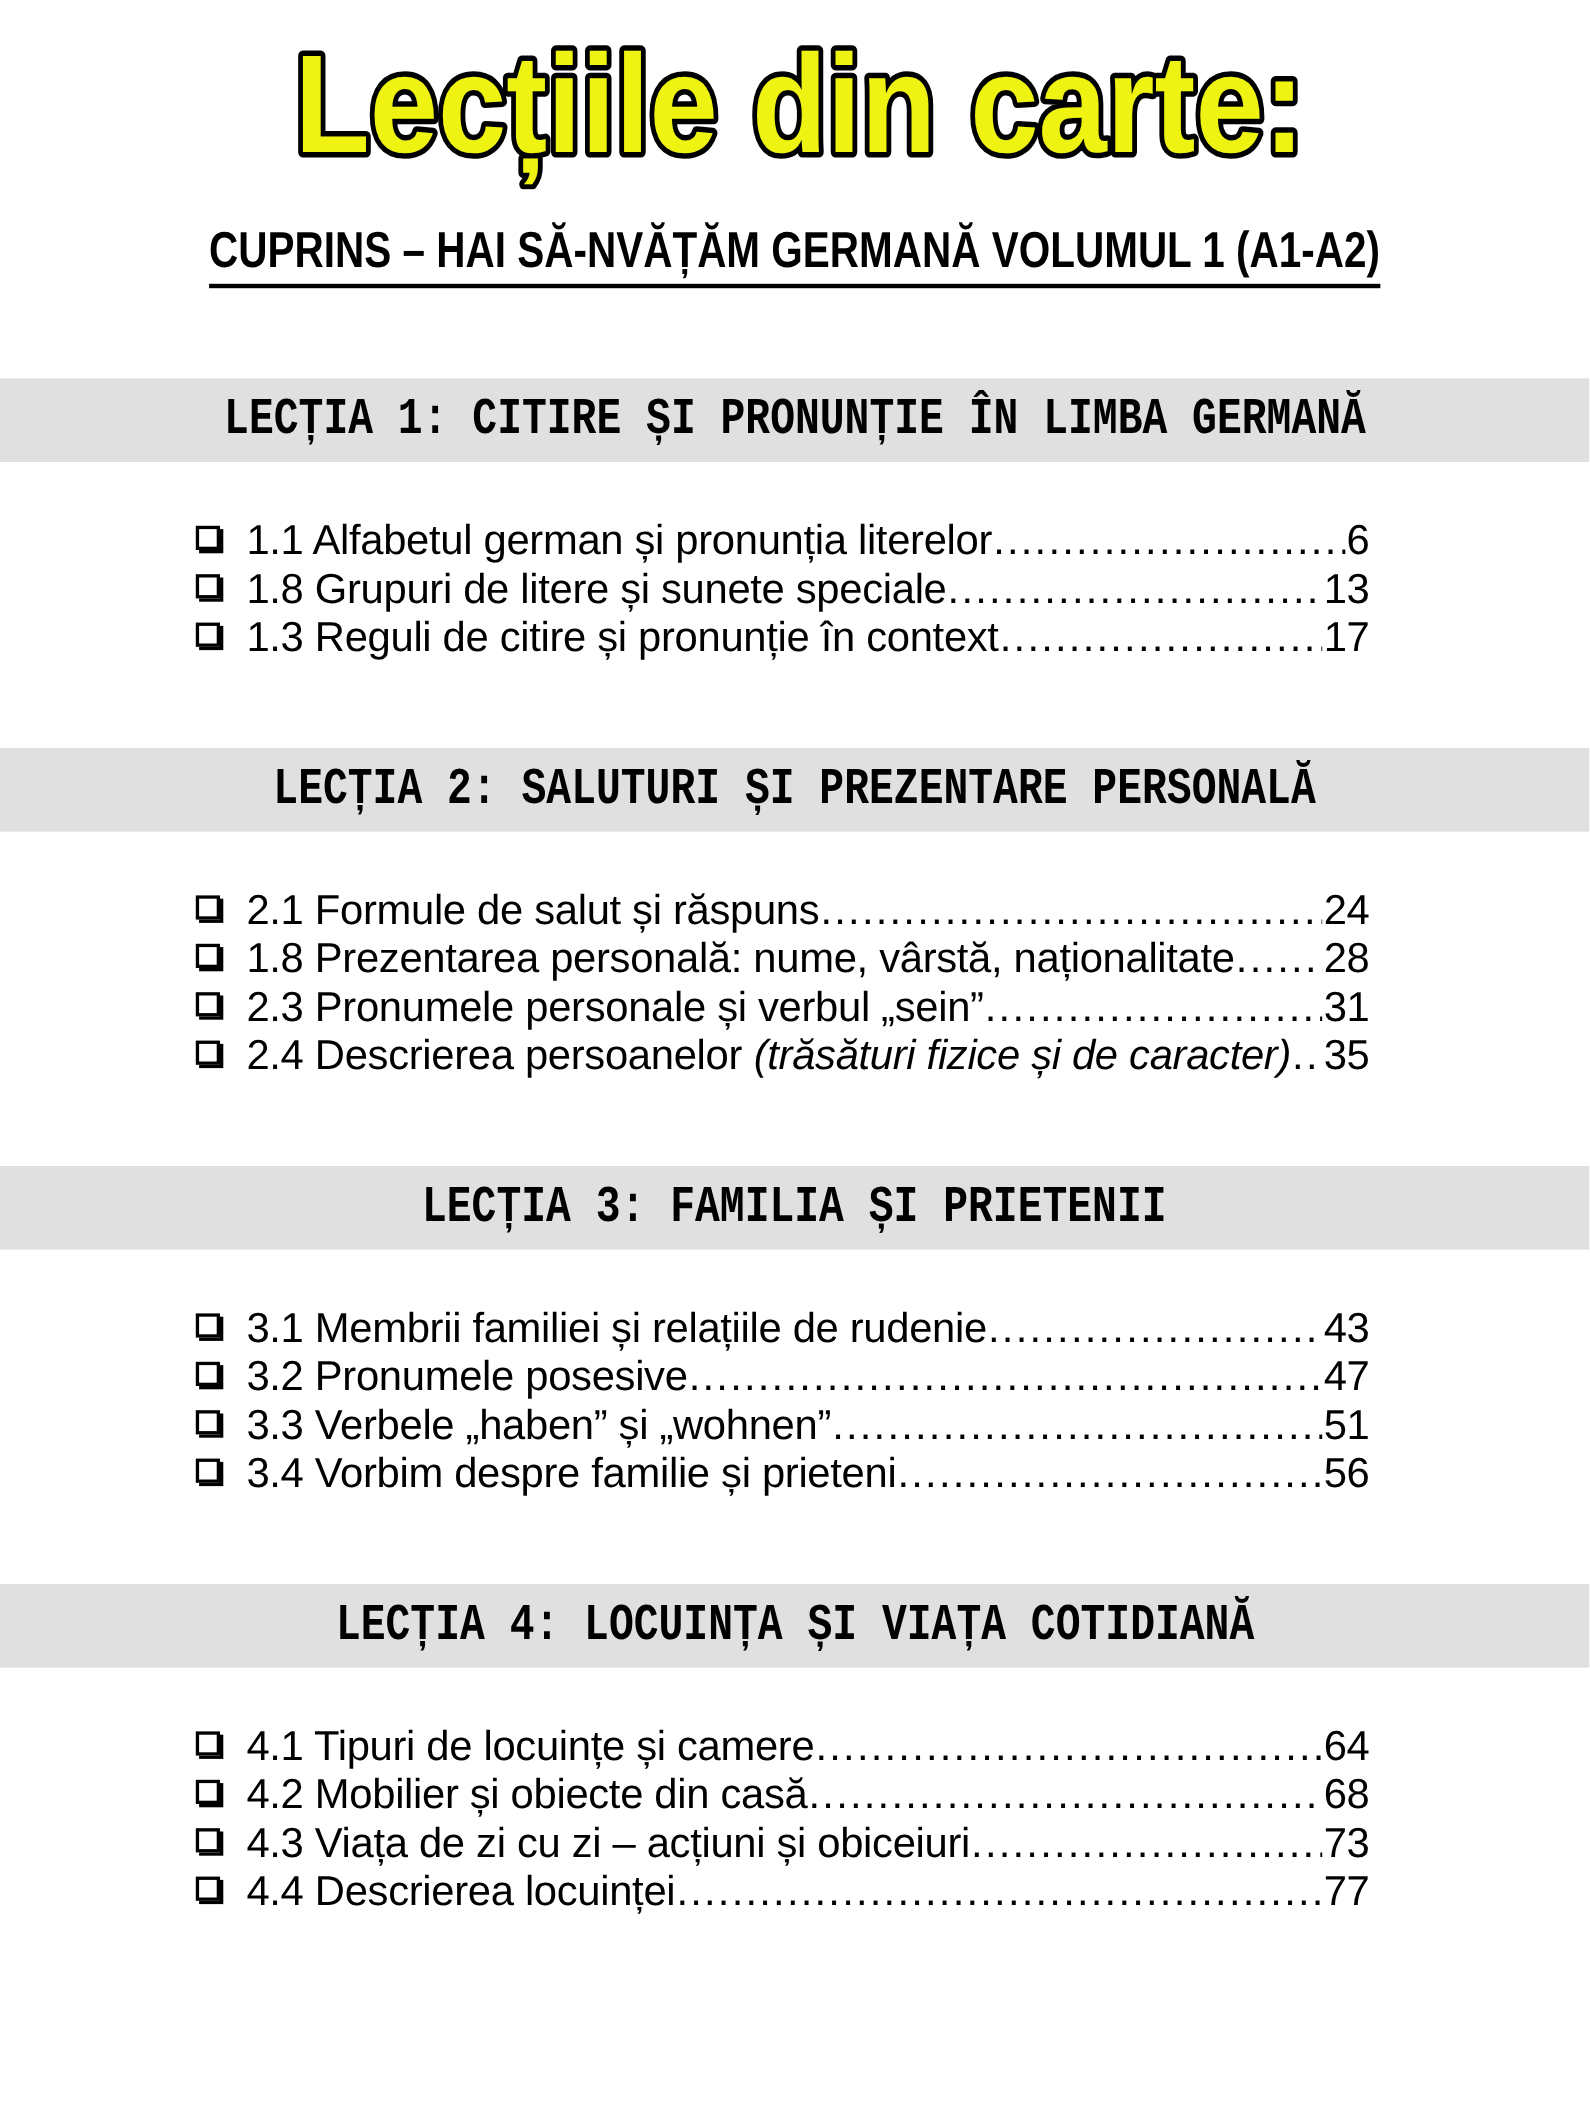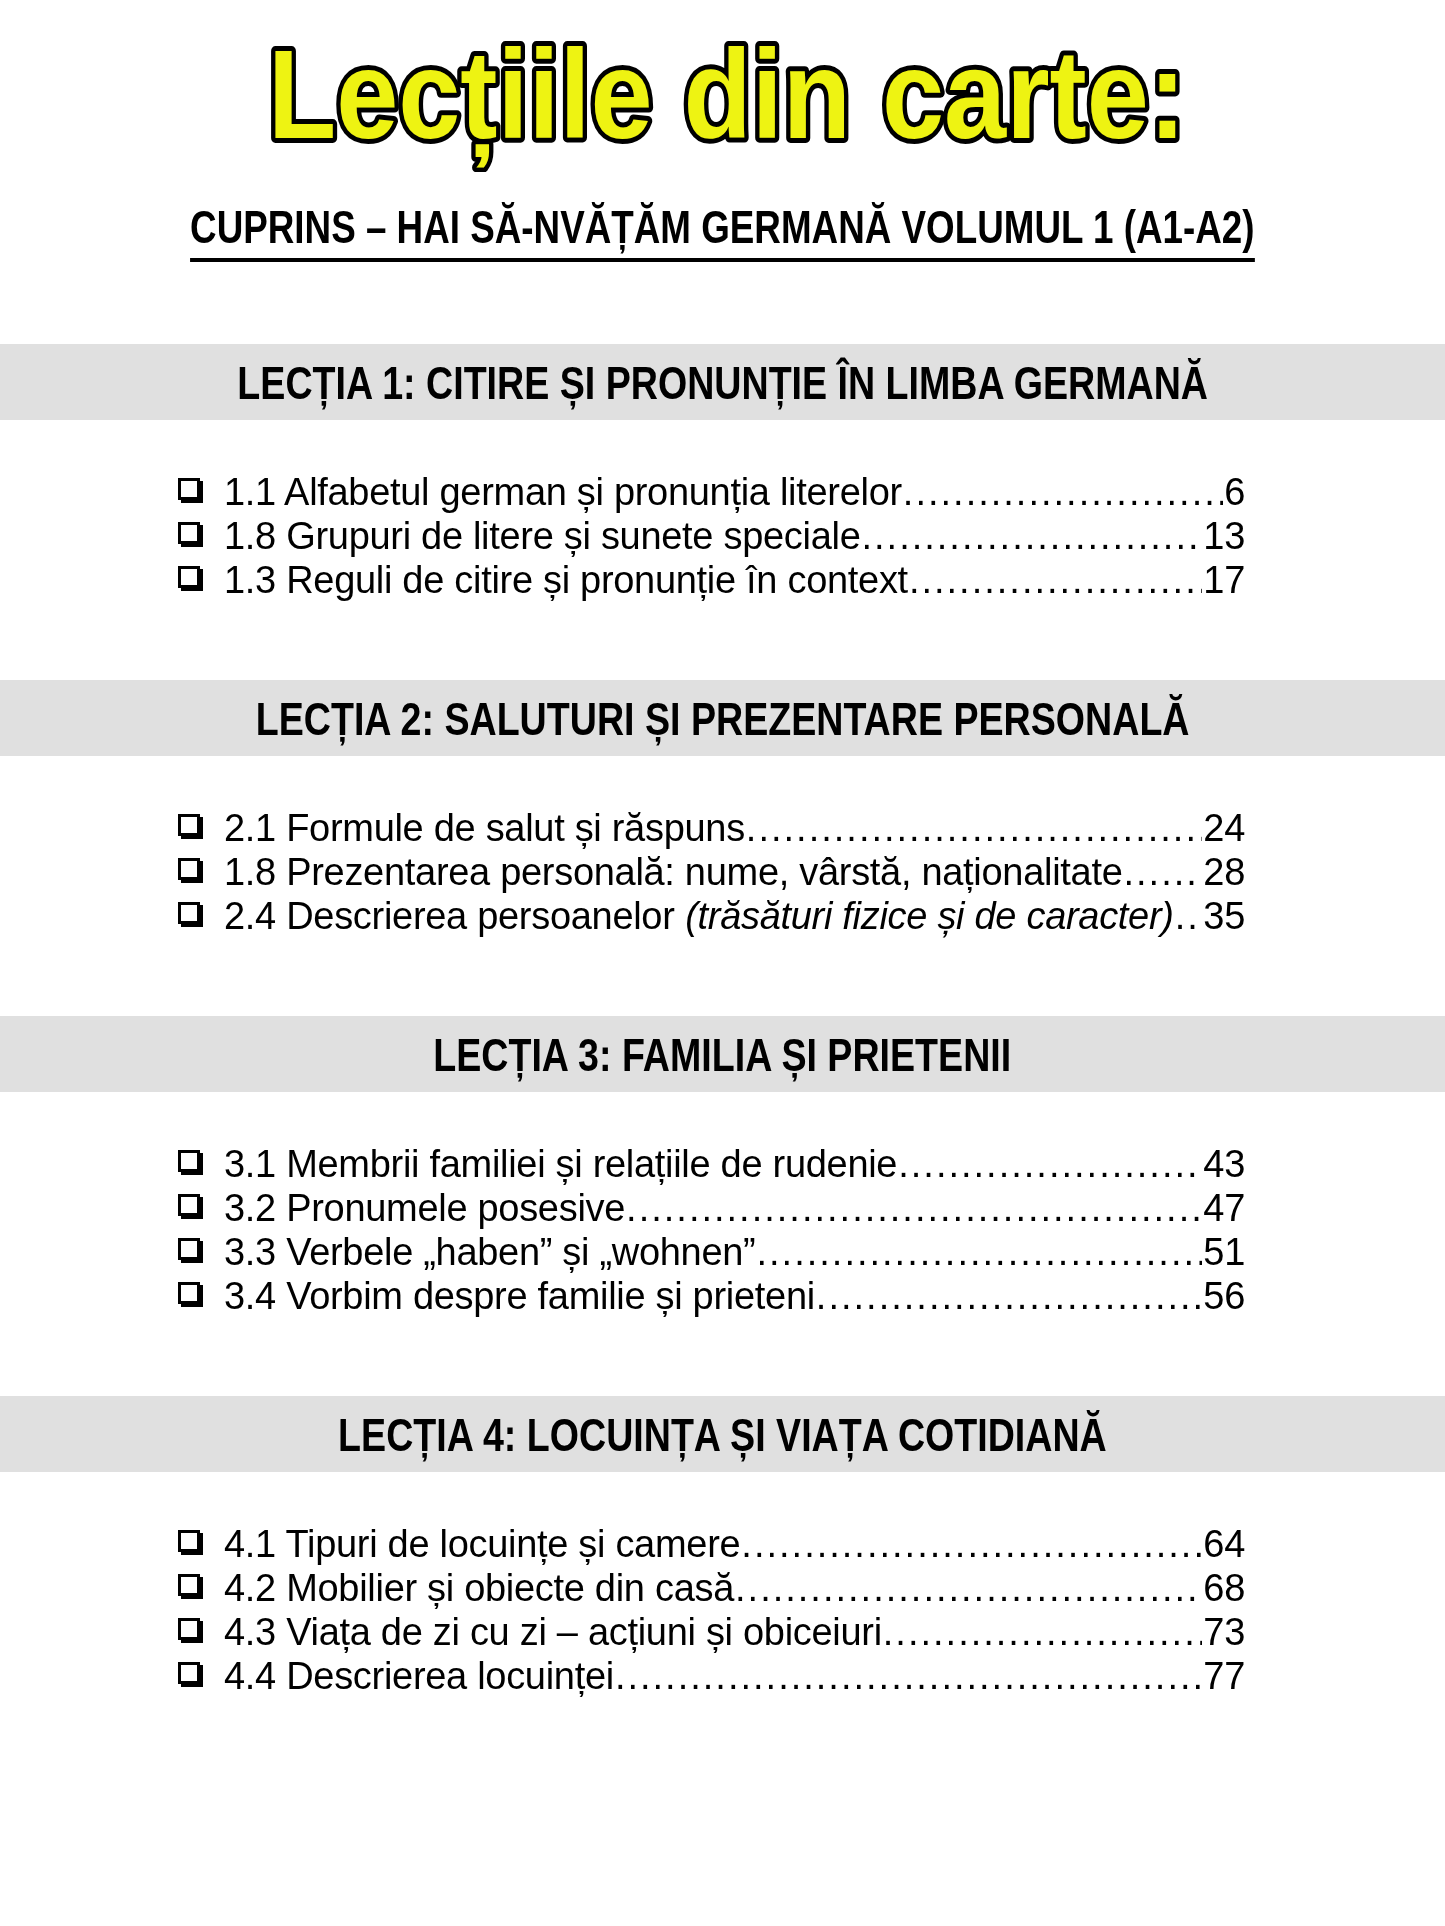--- a/index.html
+++ b/index.html
@@ -32,20 +32,21 @@
 
   
   .section-banner {
     width: 100%;
     height: 76px;
     background: #e0e0e0;
     display: flex;
     align-items: center;
     justify-content: center;
     margin: 0 0 50px 0;
+    font-family: Liberation Mono, monospace;
   }
   .section-banner > span {
     display: inline-block;
     transform: scaleX(0.80);
     transform-origin: center;
     font-size: 47px;
     font-weight: bold;
     white-space: nowrap;
   }
 
@@ -145,20 +146,27 @@
   </li>
 
   <li class="toc-item">
     <span class="chk"></span>
     <span class="toc-text">1.8 Prezentarea personală: nume, vârstă, naționalitate</span>
 
     <span class="dots"></span>
     <span class="pg">28</span>
   </li>
 
+  <li class="toc-item">
+    <span class="chk"></span>
+    <span class="toc-text">2.3 Pronumele personale și verbul „sein”</span>
+
+    <span class="dots"></span>
+    <span class="pg">31</span>
+  </li>
 
   <li class="toc-item">
     <span class="chk"></span>
     <span class="toc-text">2.4 Descrierea persoanelor</span>
     <span class="toc-italic">(trăsături fizice și de caracter)</span>
     <span class="dots"></span>
     <span class="pg">35</span>
   </li>
 </ul>
   </section>

